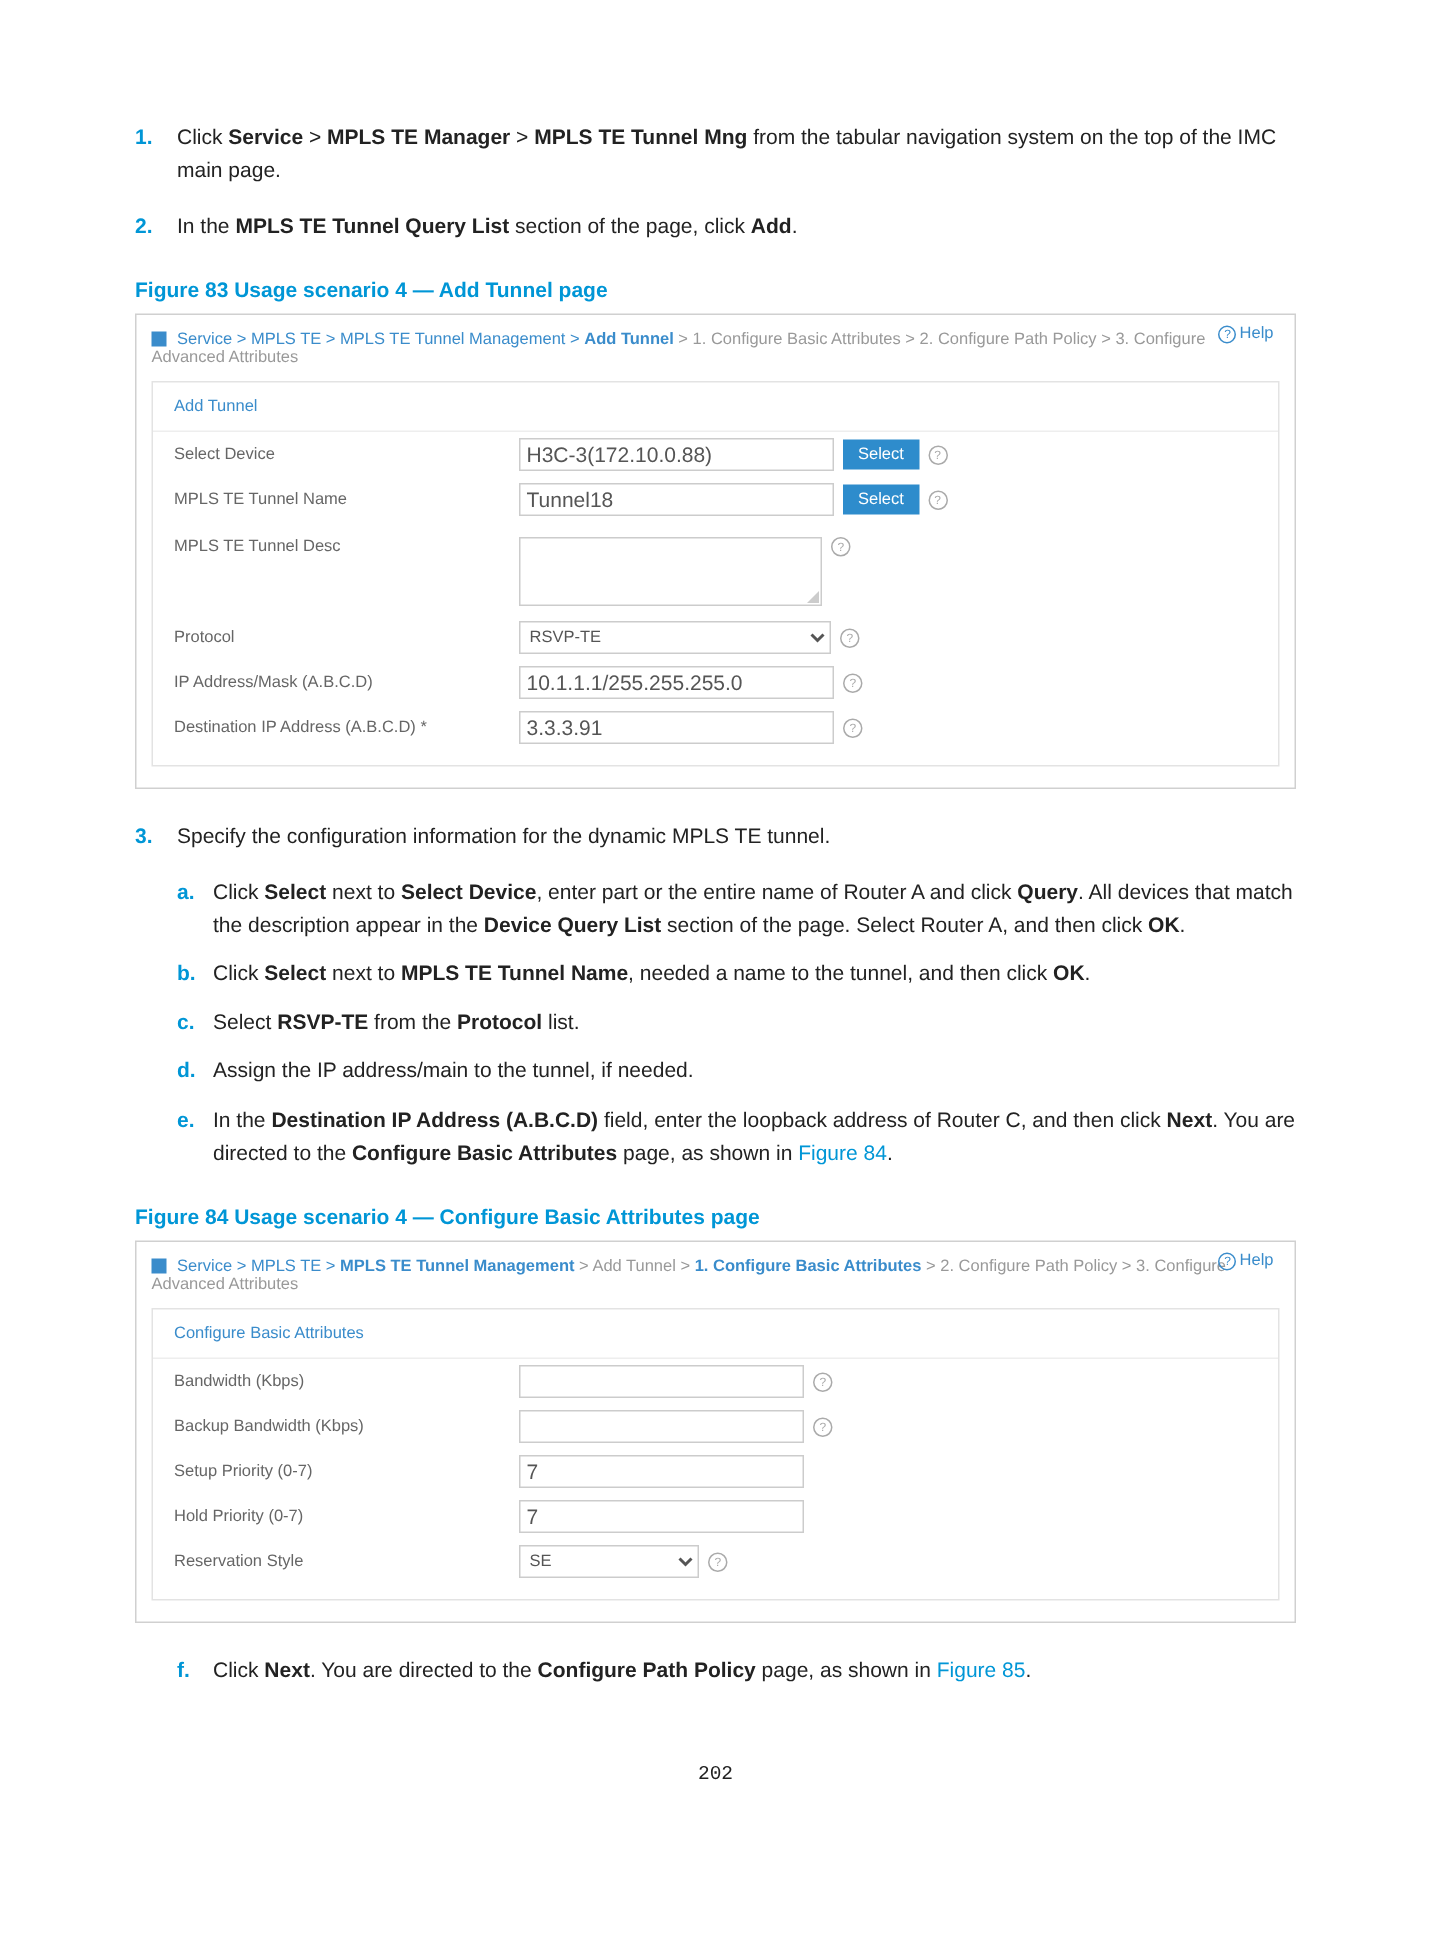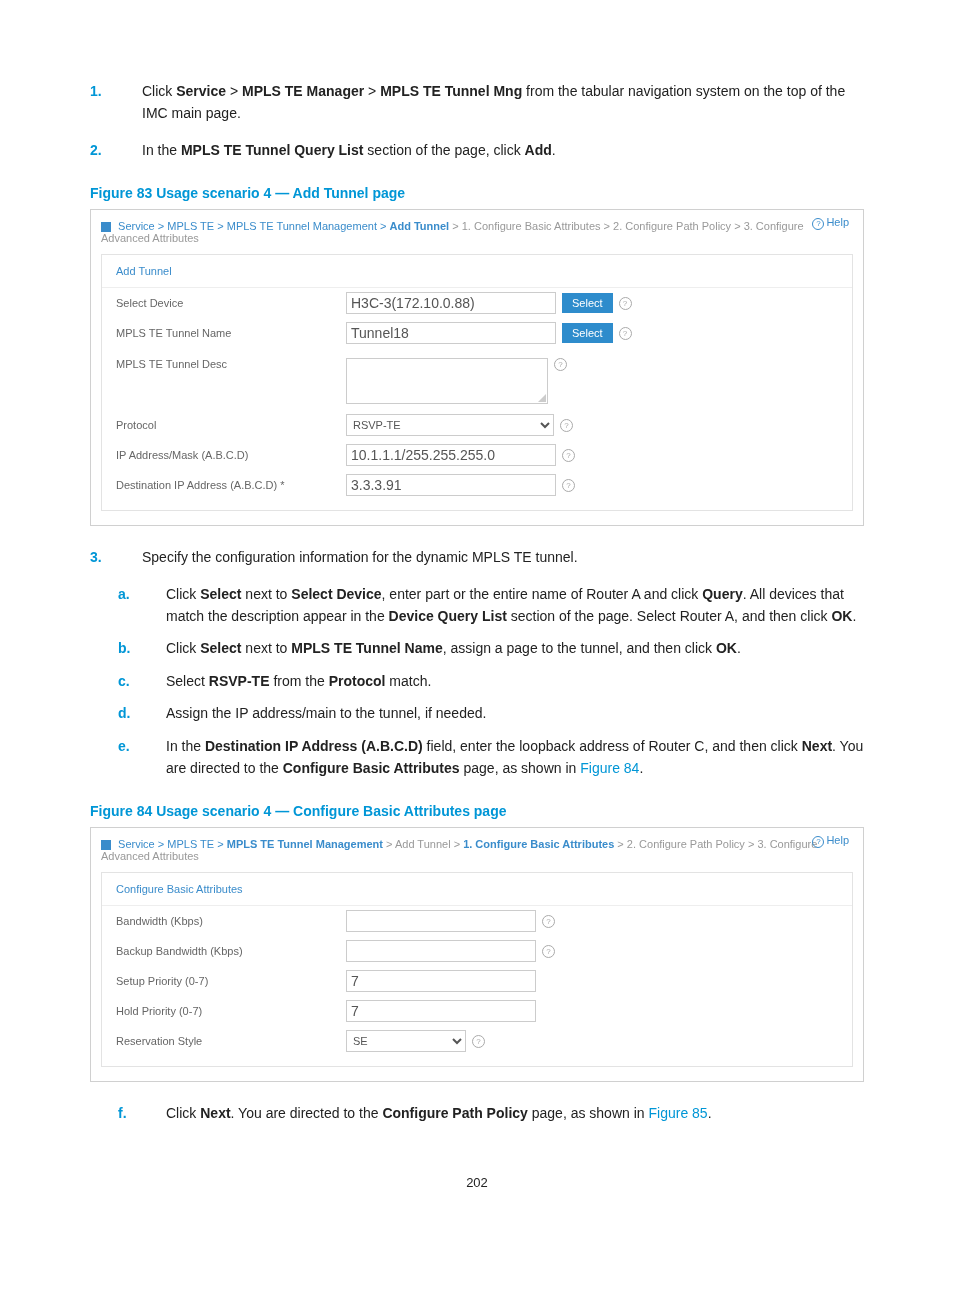--- a/index.html
+++ b/index.html
@@ -16,21 +16,21 @@
     display: flex;
     margin-bottom: 14px;
     line-height: 1.6;
   }
   .ol-num {
     color: #0096d6;
     font-weight: bold;
     width: 28px;
     flex-shrink: 0;
   }
-  .ol-body { flex: 1; margin-left: 24px; }
+  .ol-body { flex: 1; }
   .ol-sub { padding-left: 28px; }
   .ol-sub .ol-item { margin-bottom: 10px; }
   .ol-sub .ol-num { color: #0096d6; font-weight: bold; width: 24px; }
   .fig-caption {
     color: #0096d6;
     font-weight: bold;
     margin: 24px 0 8px 0;
   }
   b { font-weight: bold; }
   .linkref { color: #0096d6; }
@@ -86,21 +86,21 @@
   }
   .btn {
     display: inline-block; background: #2e8ccc; color: #fff;
     font-size: 11px; padding: 4px 10px; border: none; cursor: pointer;
     margin-left: 6px;
   }
   .btn-row {
     text-align: center; padding-top: 14px;
   }
   .btn-row .btn { margin: 0 1px; }
-  .page-num { text-align: center; margin-top: 50px; font-size: 13px; }
+  .page-num { text-align: center; margin-top: 50px; font-size: 13px; font-family: Liberation Mono, monospace; }
   .ta-corner {
     position:absolute; right:1px; bottom:1px; width:0;height:0;
     border-style:solid; border-width:0 0 8px 8px;
     border-color: transparent transparent #ccc transparent;
   }
   .crumb-icon {
     display:inline-block;width:10px;height:10px;background:#3a8ccb;margin-right:4px;vertical-align:middle;
   }
 </style>
 </head>
@@ -191,28 +191,28 @@
   <div class="ol-item">
     <div class="ol-num">a.</div>
     <div class="ol-body">
       <span>Click </span><b>Select</b><span> next to </span><b>Select Device</b><span>, enter part or the entire name of Router A and click </span><b>Query</b><span>. All devices that match the description appear in the </span><b>Device Query List</b><span> section of the page. Select Router A, and then click </span><b>OK</b><span>.</span>
     </div>
   </div>
 
   <div class="ol-item">
     <div class="ol-num">b.</div>
     <div class="ol-body">
-      <span>Click </span><b>Select</b><span> next to </span><b>MPLS TE Tunnel Name</b><span>, assign a page to the tunnel, and then click </span><b>OK</b><span>.</span>
+      <span>Click </span><b>Select</b><span> next to </span><b>MPLS TE Tunnel Name</b><span>, needed a name to the tunnel, and then click </span><b>OK</b><span>.</span>
     </div>
   </div>
 
   <div class="ol-item">
     <div class="ol-num">c.</div>
     <div class="ol-body">
-      <span>Select </span><b>RSVP-TE</b><span> from the </span><b>Protocol</b><span> match.</span>
+      <span>Select </span><b>RSVP-TE</b><span> from the </span><b>Protocol</b><span> list.</span>
     </div>
   </div>
 
   <div class="ol-item">
     <div class="ol-num">d.</div>
     <div class="ol-body">Assign the IP address/main to the tunnel, if needed.</div>
   </div>
 
   <div class="ol-item">
     <div class="ol-num">e.</div>

